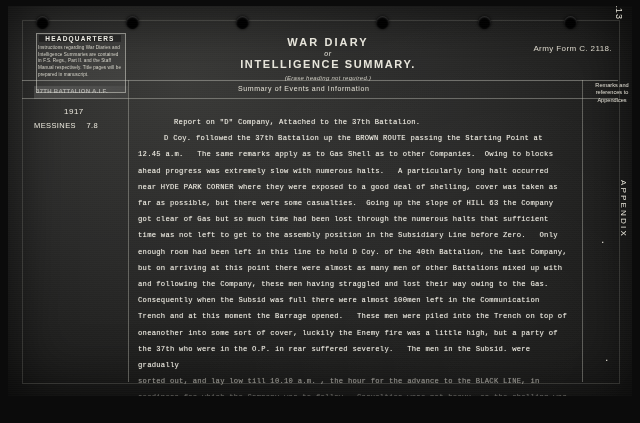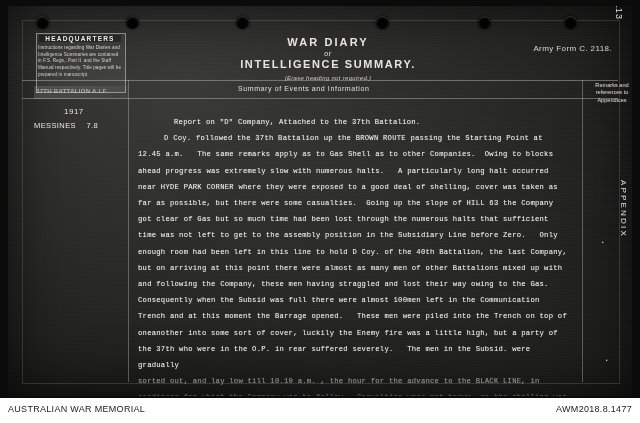--- a/index.html
+++ b/index.html
@@ -382,18 +382,14 @@
       <p>the 37th who were in the O.P. in rear suffered severely.   The men in the Subsid. were gradually</p>
       <p class="faded">sorted out, and lay low till 10.10 a.m. , the hour for the advance to the BLACK LINE, in</p>
       <p class="very-faded">readiness for which the Company was to follow.  Casualties were not heavy, as the shelling was light</p>
     </div>
 
     <div class="tick" style="left:592px; top:230px;">.</div>
     <div class="tick" style="left:596px; top:348px;">.</div>
 
   </div>
 
-  <div class="footer">
-    <div class="footer-left">AUSTRALIAN WAR MEMORIAL</div>
-    <div class="footer-right">AWM2018.8.1477</div>
-  </div>
 
 </div>
 
 </body></html>

